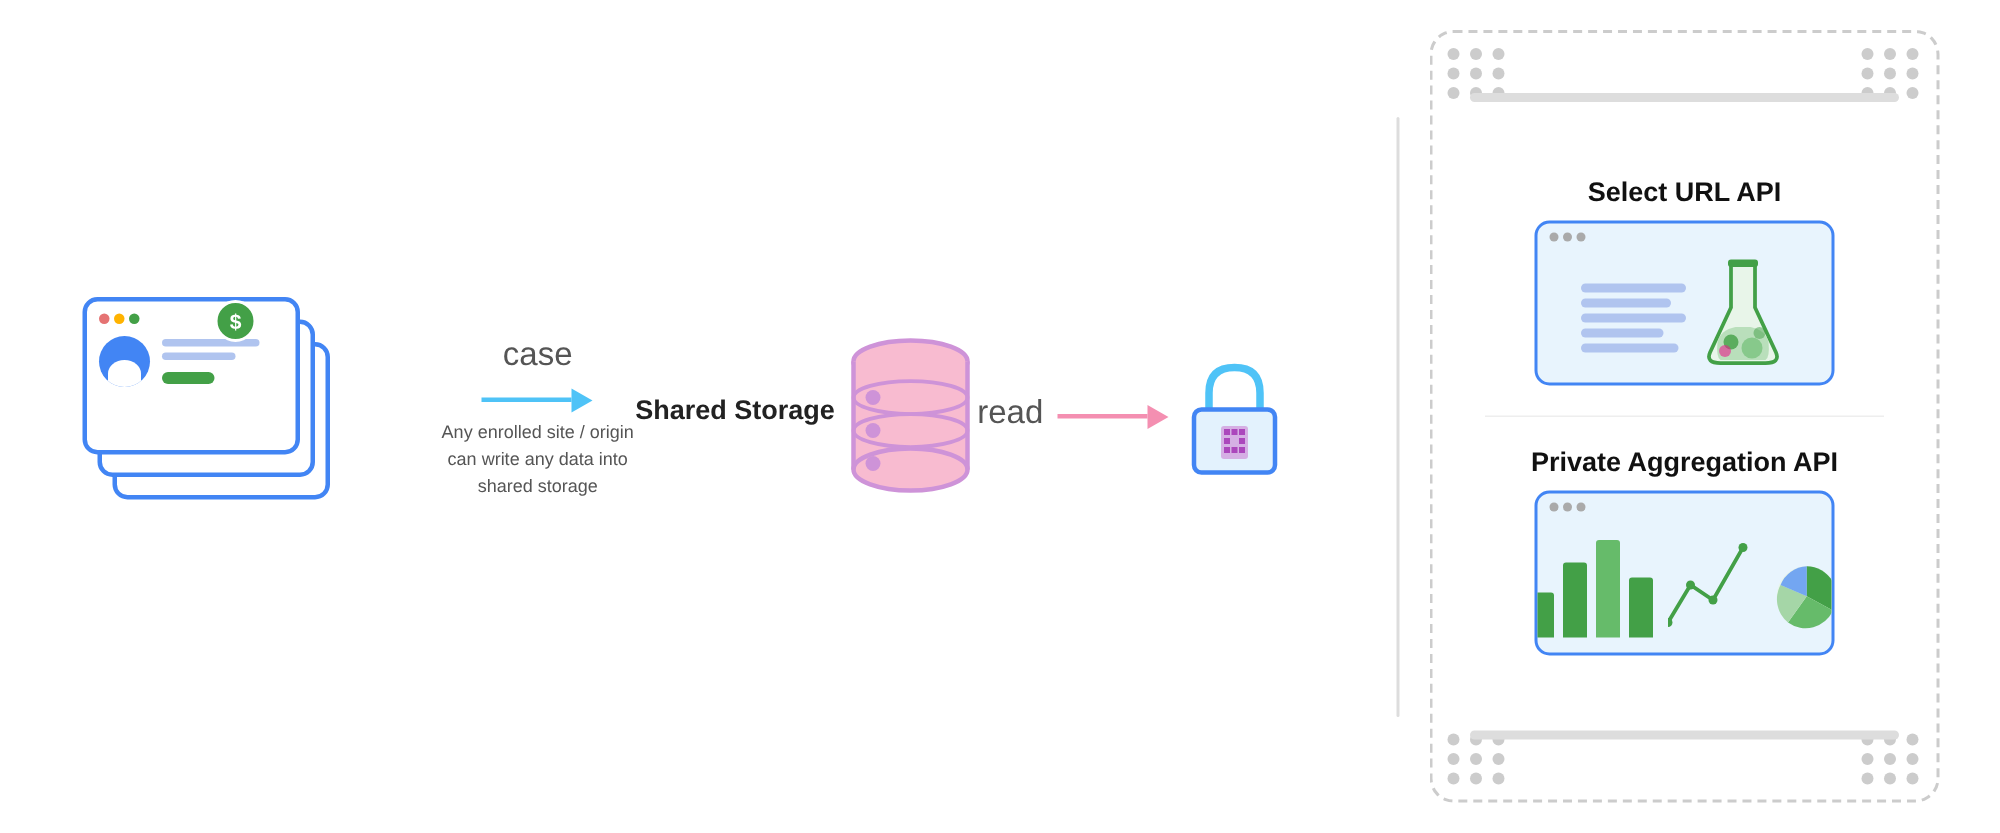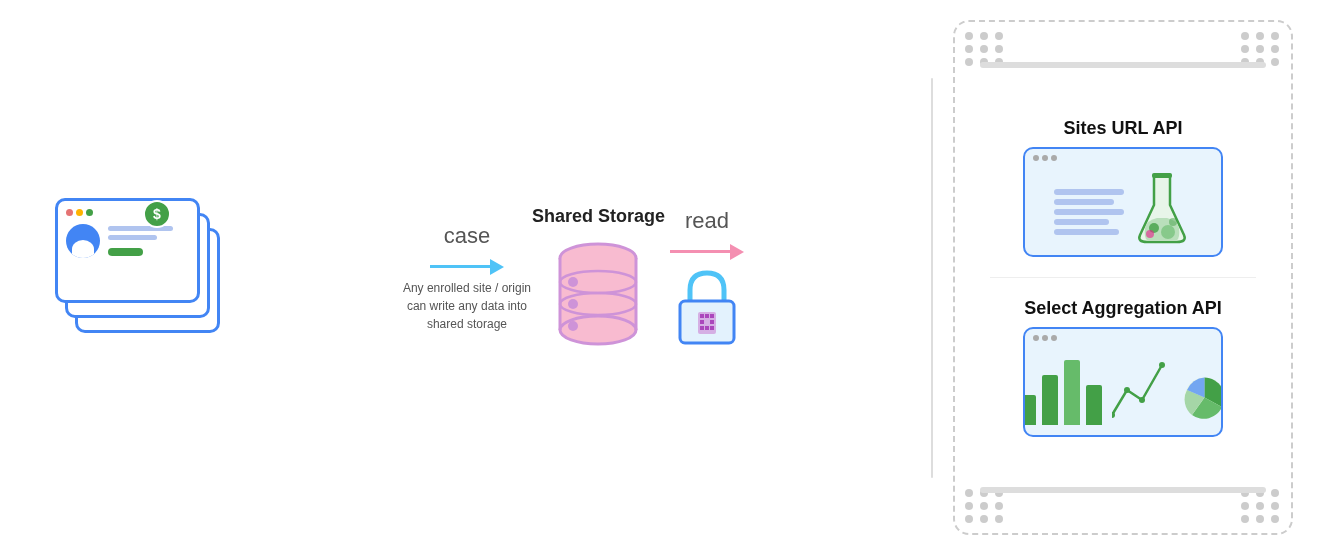--- a/index.html
+++ b/index.html
@@ -209,21 +209,21 @@
       width: 0;
       height: 0;
       border-top: 8px solid transparent;
       border-bottom: 8px solid transparent;
       border-left: 14px solid #f48fb1;
     }
 
     
     .database-area {
       display: flex;
-      flex-direction: column;
+      flex-direction: row;
       align-items: center;
       gap: 5px;
     }
 
     .db-label {
       font-size: 18px;
       font-weight: bold;
       color: #222;
       margin-bottom: 8px;
       white-space: nowrap;
@@ -392,21 +392,20 @@
 
     .write-block {
       display: flex;
       flex-direction: column;
       align-items: center;
       gap: 4px;
     }
 
     .read-block {
       display: flex;
-      flex-direction: column;
       align-items: center;
       gap: 4px;
     }
 
     .v-separator {
       width: 2px;
       height: 400px;
       background: #ddd;
       margin: 0 20px;
       border-radius: 2px;
@@ -558,21 +557,21 @@
       <div class="dot"></div>
       <div class="dot"></div>
       <div class="dot"></div>
       <div class="dot"></div>
     </div>
 
     <div class="h-line-top"></div>
     <div class="h-line-bottom"></div>
 
     <div class="api-item">
-      <div class="api-title">Sites URL API</div>
+      <div class="api-title">Select URL API</div>
       <div class="api-img-box">
         <div class="api-img-box-inner-dots">
           <div class="inner-dot"></div>
           <div class="inner-dot"></div>
           <div class="inner-dot"></div>
         </div>
 
         <div class="select-url-content">
           <div class="doc-lines" style="margin-top:10px;">
             <div class="doc-line" style="width:70px;"></div>
@@ -596,21 +595,21 @@
 
             <circle cx="18" cy="64" r="4" fill="#e91e8c" opacity="0.6"></circle>
           </svg>
         </div>
       </div>
     </div>
 
     <div class="divider"></div>
 
     <div class="api-item">
-      <div class="api-title">Select Aggregation API</div>
+      <div class="api-title">Private Aggregation API</div>
       <div class="api-img-box">
         <div class="api-img-box-inner-dots">
           <div class="inner-dot"></div>
           <div class="inner-dot"></div>
           <div class="inner-dot"></div>
         </div>
 
         <div style="display:flex;align-items:flex-end;gap:6px;margin-top:15px;">
           <div class="bar" style="width:16px;height:30px;background:#43a047;"></div>
           <div class="bar" style="width:16px;height:50px;background:#43a047;"></div>

